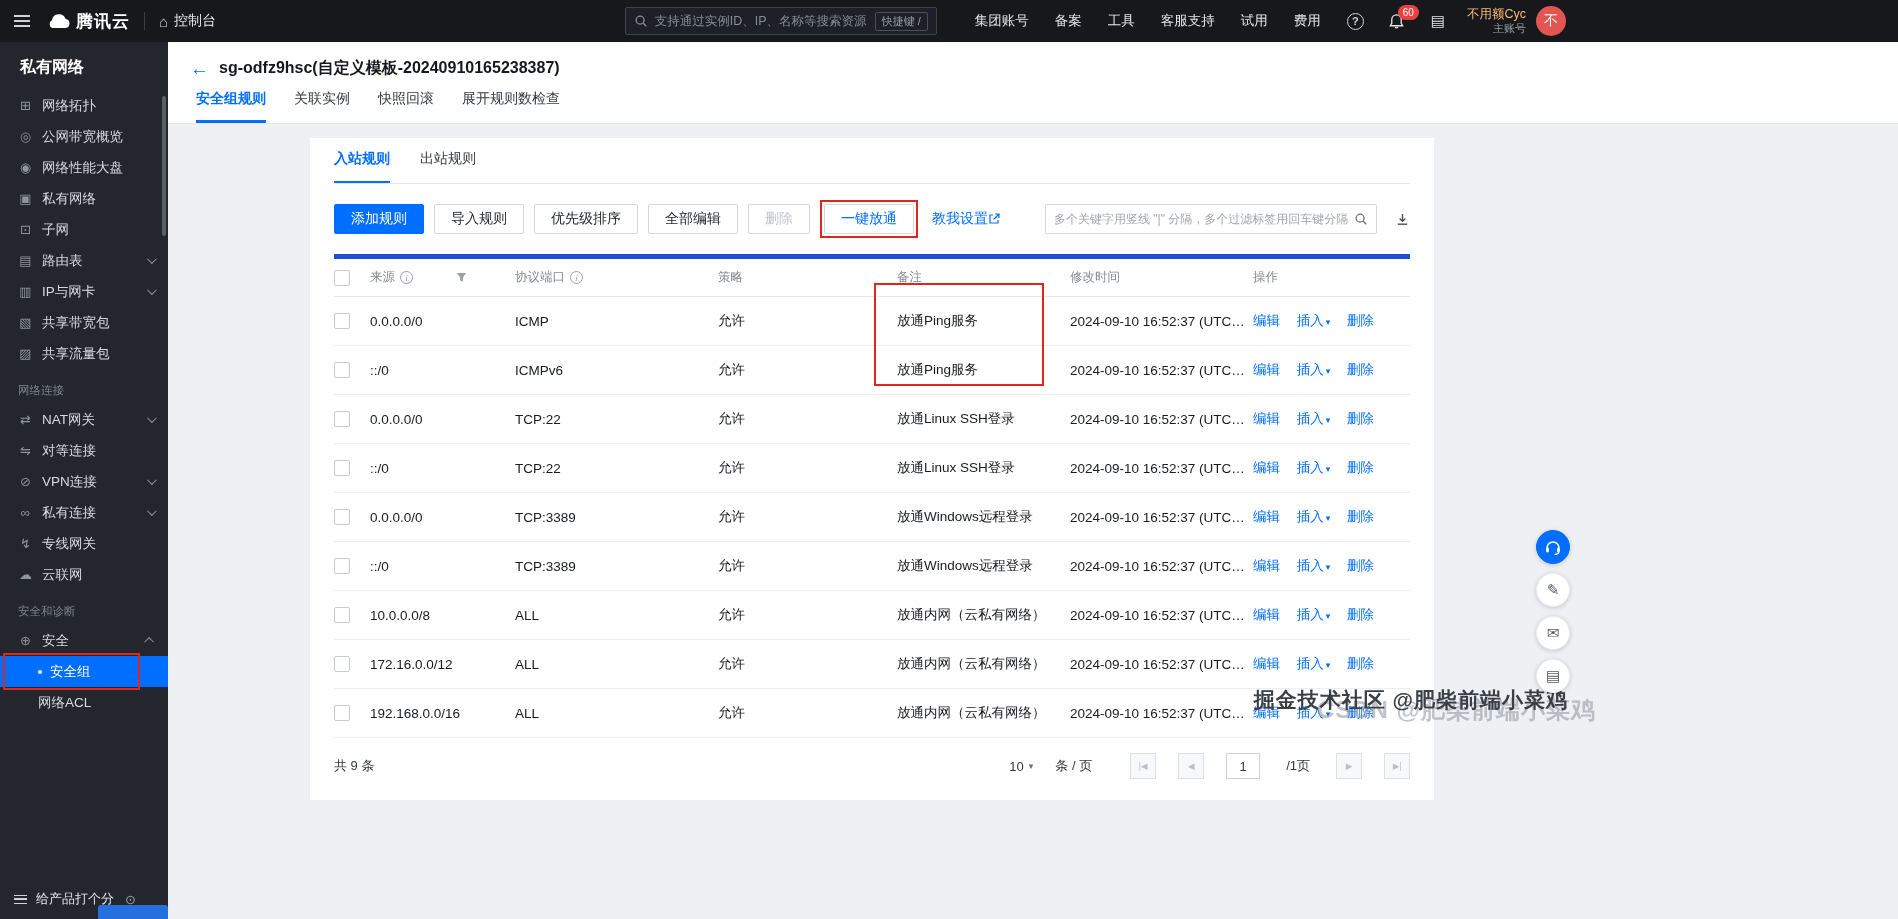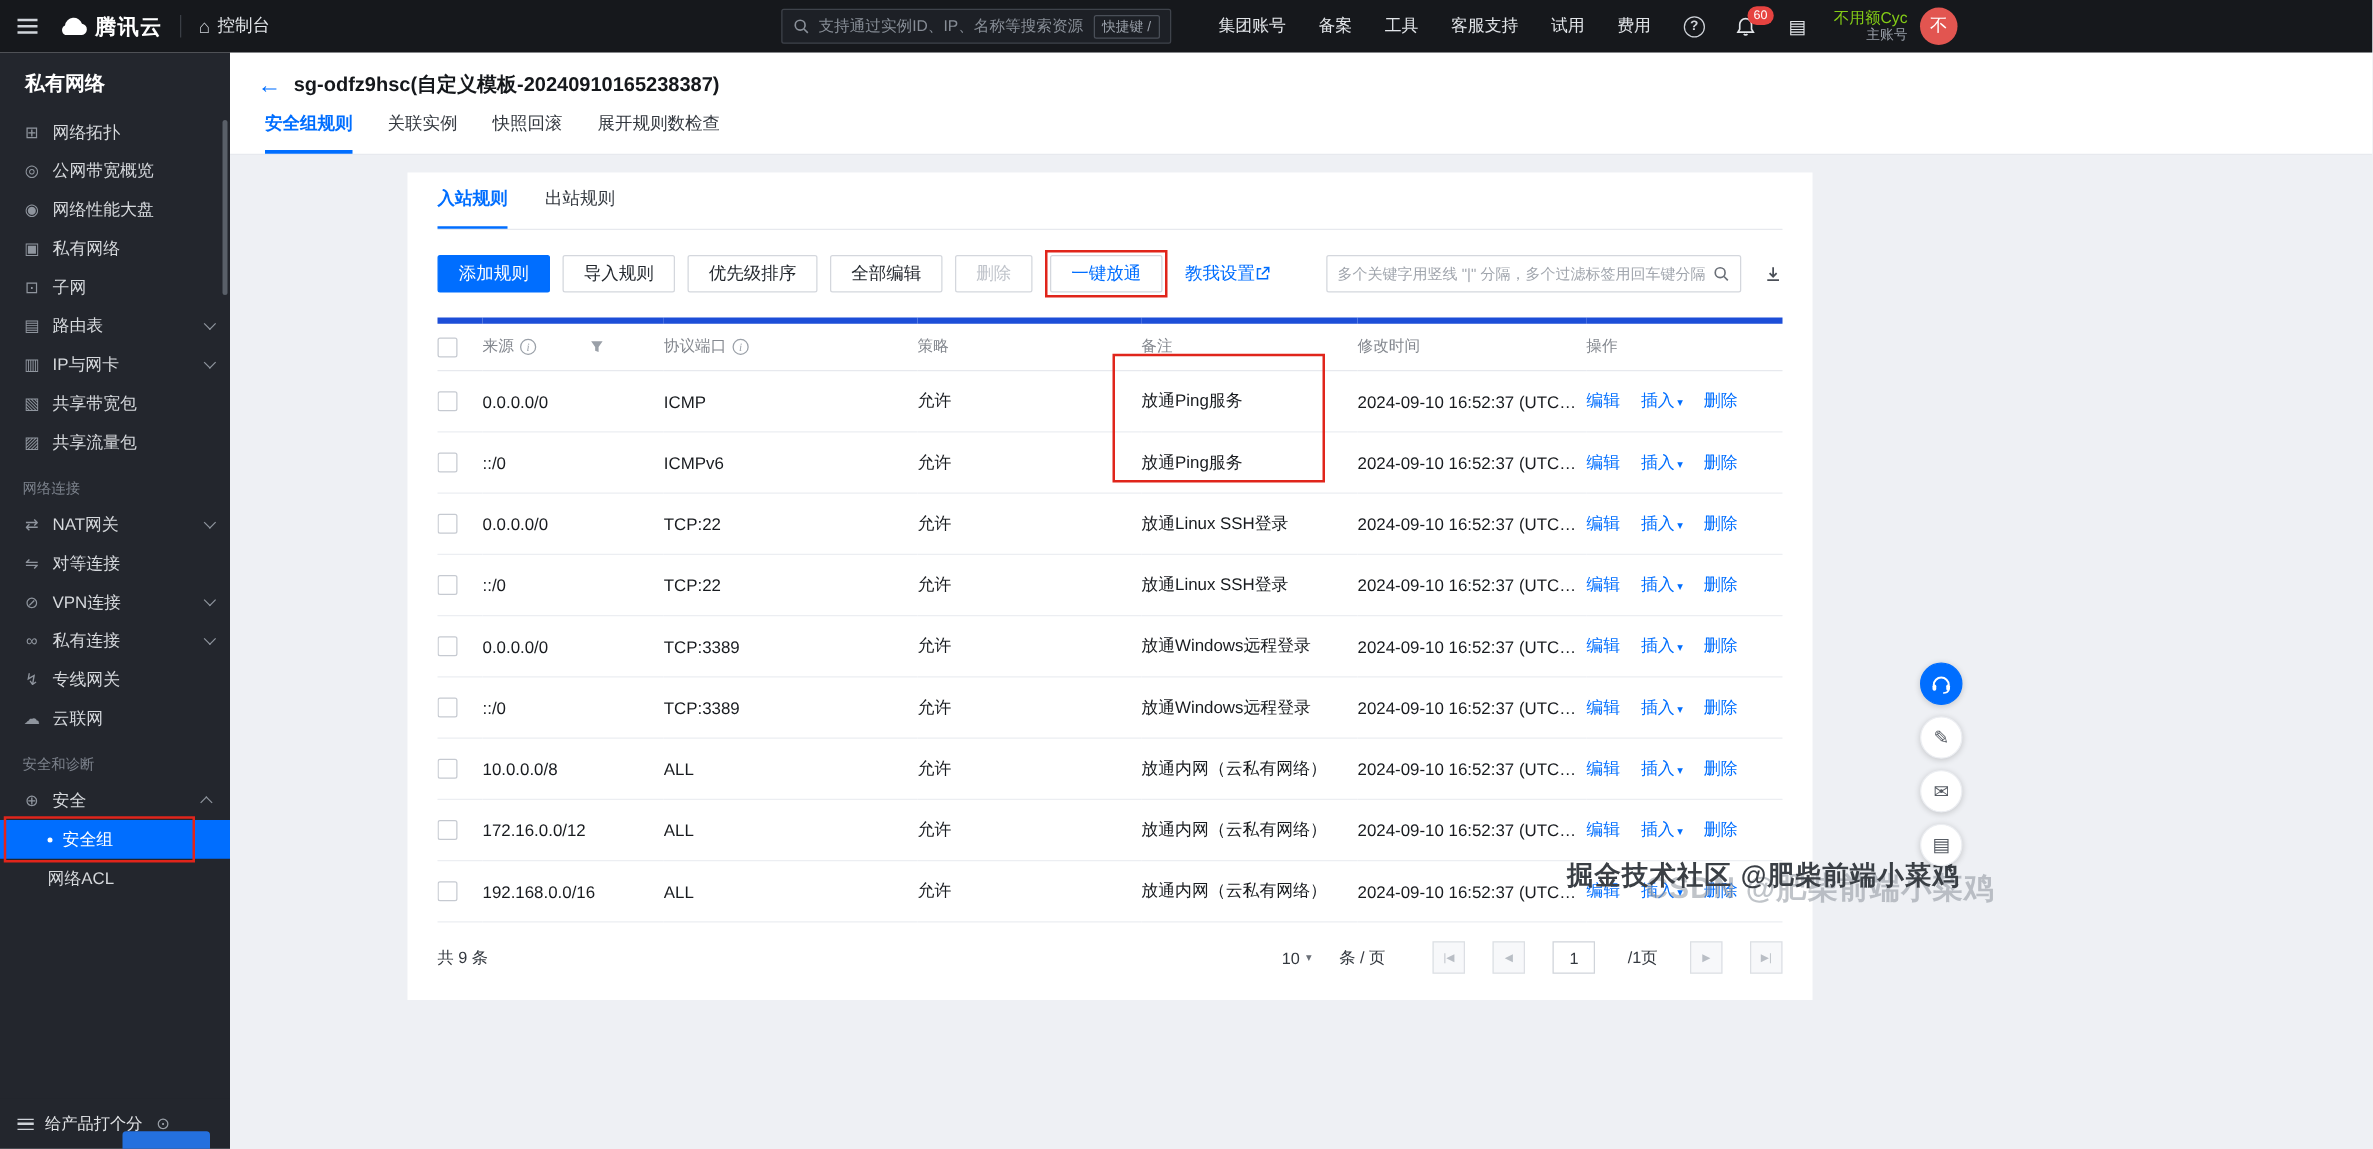--- a/index.html
+++ b/index.html
@@ -32,30 +32,30 @@
   .tb-nav span { cursor:pointer; white-space:nowrap; }
   .help-circ { width:17px; height:17px; border:1.5px solid #cfd3d9; border-radius:50%; margin-left:26px;
                display:flex; align-items:center; justify-content:center; cursor:pointer; }
   .help-circ::before { content:"?"; font-size:11px; color:#cfd3d9; font-weight:700; }
   .bell-wrap { position:relative; margin-left:24px; cursor:pointer; display:flex; }
   .bell-badge { position:absolute; top:-8px; left:10px; background:#e64340; color:#fff; border-radius:9px;
                 font-size:10px; padding:1px 5px; line-height:1.3; }
   .docs-ic { margin-left:26px; font-size:15px; color:#e2e5e9; cursor:pointer; }
   .tb-account { margin-left:22px; display:flex; flex-direction:column; align-items:flex-end;
                 line-height:1.2; cursor:pointer; }
-  .tb-account .nm { font-size:12.5px; color:#84cc16; }
+  .tb-account .nm { font-size:12.5px; color:#fdba74; }
   .tb-account .rl { font-size:11px; color:#9aa0aa; }
   .avatar { width:30px; height:30px; border-radius:50%; background:#e25550; color:#fff; margin-left:10px;
             display:flex; align-items:center; justify-content:center; font-size:14px; cursor:pointer; }
 
   
   .shell { display:flex; height:877px; }
 
   
-  .sidebar { width:184px; background:#23262d; color:#d6d9dd; position:relative; flex:none; }
+  .sidebar { width:168px; background:#23262d; color:#d6d9dd; position:relative; flex:none; }
   .sb-title { font-size:16px; font-weight:700; color:#fff; padding:15px 20px 12px; }
   .sb-item { height:31px; display:flex; align-items:center; padding:0 14px 0 18px; font-size:13.5px;
              cursor:pointer; white-space:nowrap; }
   .sb-ic { width:15px; margin-right:9px; color:#8f959e; font-size:13px; text-align:center; flex:none; }
   .sb-label { flex:1; overflow:hidden; text-overflow:ellipsis; }
   .chev { width:7px; height:7px; border-right:1.5px solid #8f959e; border-bottom:1.5px solid #8f959e;
           flex:none; margin-left:6px; }
   .chev.down { transform:rotate(45deg) translateY(-2px); }
   .chev.up { transform:rotate(-135deg) translateY(-2px); }
   .sb-section { font-size:11.5px; color:#7c828c; padding:14px 0 6px 18px; }

